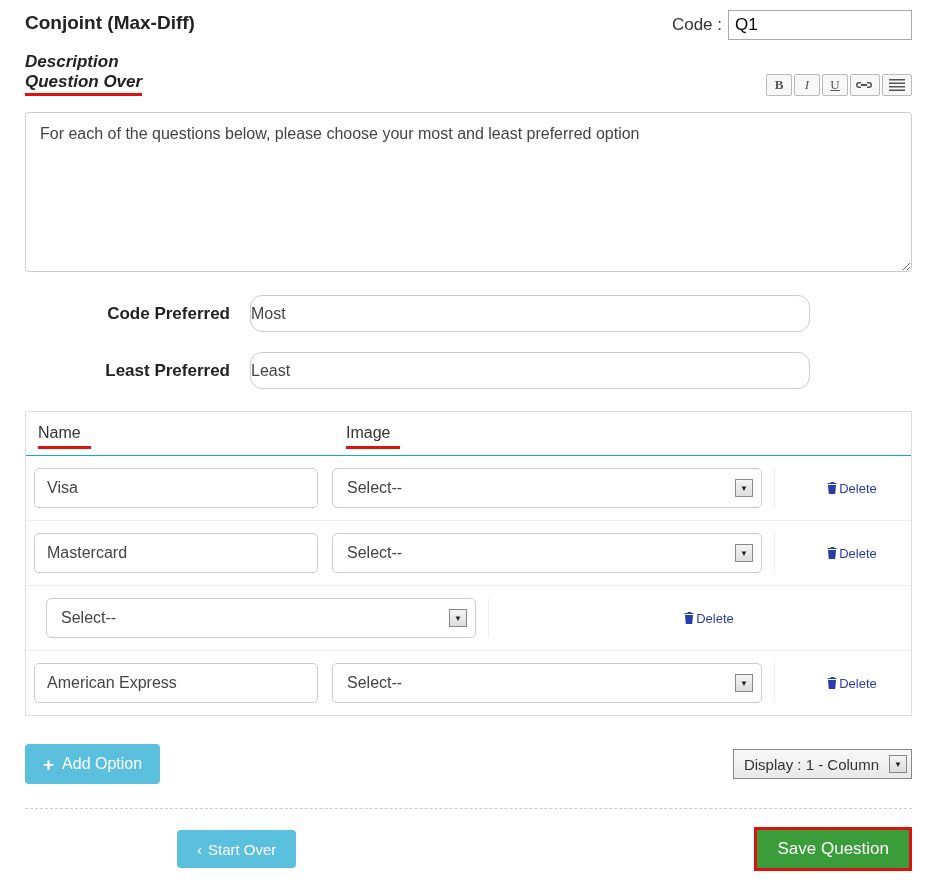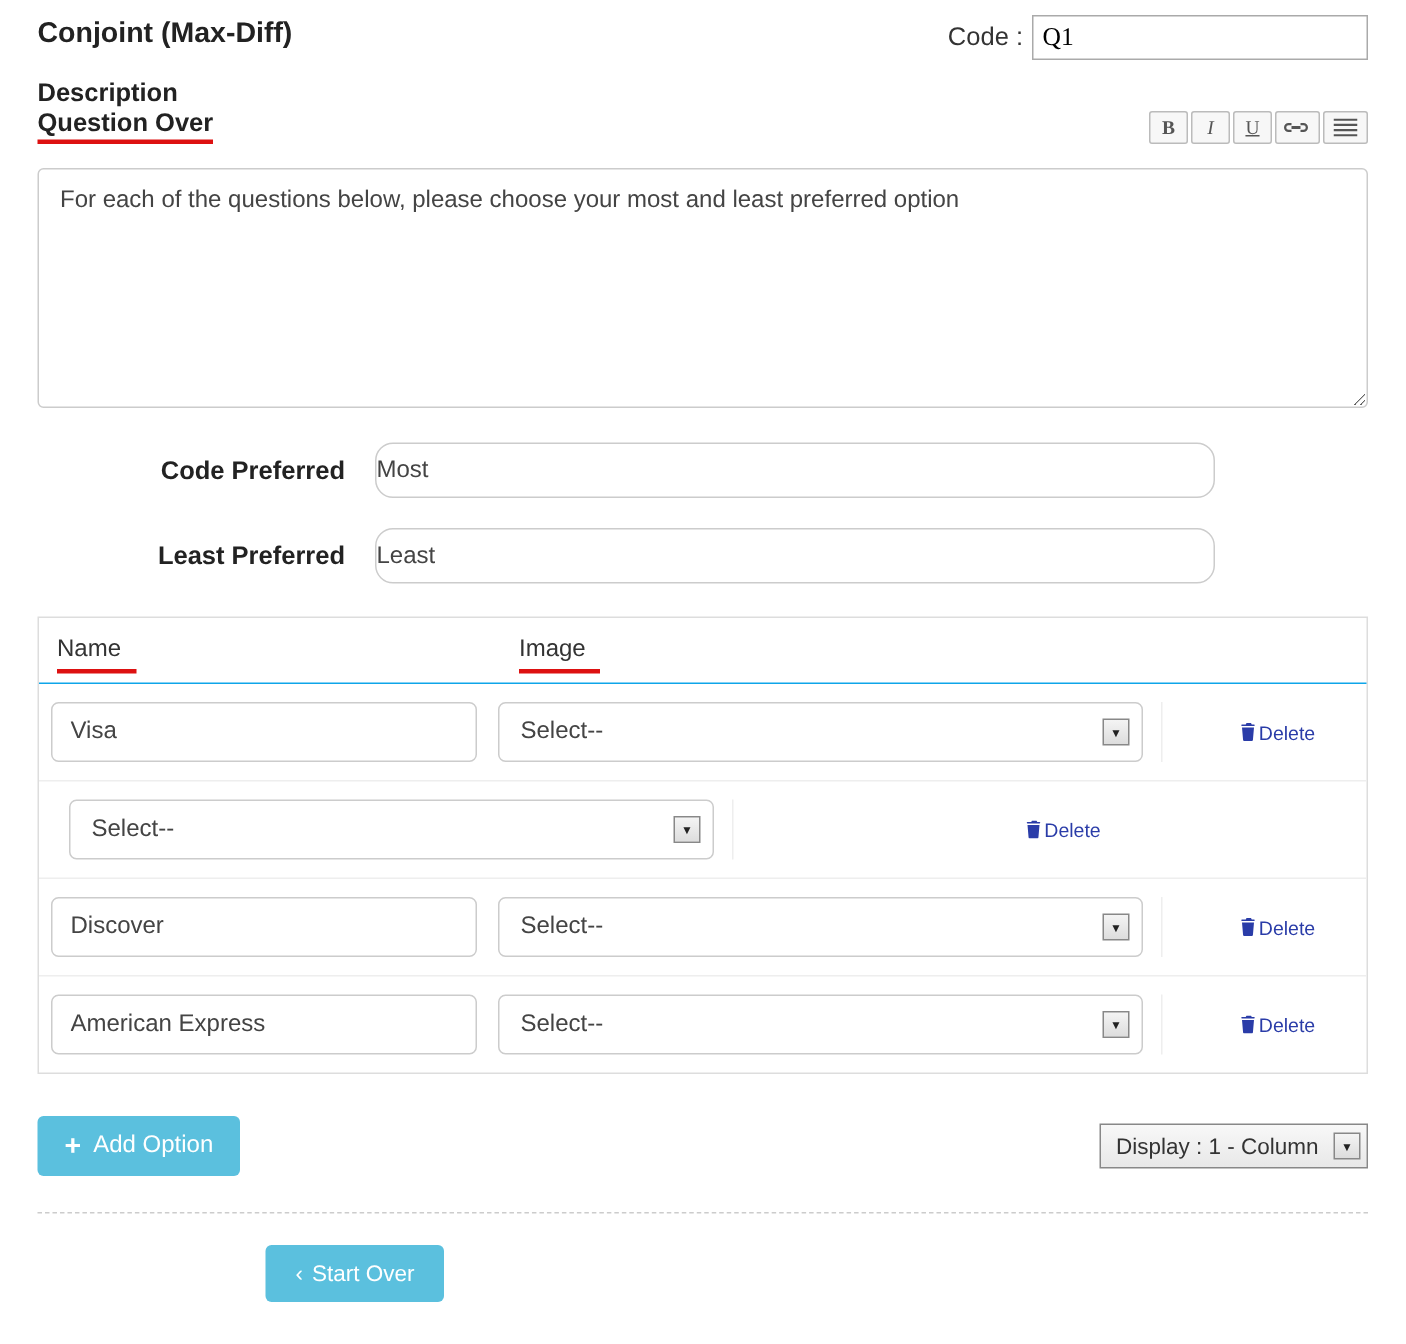--- a/index.html
+++ b/index.html
@@ -26,31 +26,32 @@
     .code-area {
       display: flex;
       align-items: center;
       gap: 6px;
     }
     .code-label {
       font-size: 17px;
       color: #333;
     }
     .code-input {
-      width: 224px;
+      width: 184px;
       height: 30px;
       border: 1px solid #aaa;
       font-size: 17px;
       padding: 2px 6px;
-      font-family: Liberation Serif, serif;
+      font-family: Liberation Sans, sans-serif;
     }
     .desc-heading {
       font-size: 17px;
       font-weight: bold;
       color: #222;
+      font-style: italic;
     }
     .qt-heading-row {
       display: flex;
       justify-content: space-between;
       align-items: flex-end;
       margin-bottom: 0;
     }
     .underline-red {
       display: inline-block;
       border-bottom: 3px solid #d11;
@@ -354,37 +355,37 @@
             <span class="trash-icon">
               <svg width="10" height="12" viewBox="0 0 10 12">
                 <path d="M1 3h8l-.7 8.2a.8.8 0 01-.8.8H2.5a.8.8 0 01-.8-.8L1 3zm2-3h4l.5 1H9a.5.5 0 010 1H1a.5.5 0 010-1h2.5L4 0z" fill="#2a3ca8"></path>
               </svg>
             </span>
             <span>Delete</span>
           </span>
         </div>
       </div>
       <div class="option-row">
+        <input class="name-input" type="text" value="Mastercard" style="">
         <div class="select-wrap">
           <span>Select--</span>
           <span class="select-arrow">▼</span>
         </div>
         <div class="delete-cell">
           <span class="delete-link">
             <span class="trash-icon">
               <svg width="10" height="12" viewBox="0 0 10 12">
                 <path d="M1 3h8l-.7 8.2a.8.8 0 01-.8.8H2.5a.8.8 0 01-.8-.8L1 3zm2-3h4l.5 1H9a.5.5 0 010 1H1a.5.5 0 010-1h2.5L4 0z" fill="#2a3ca8"></path>
               </svg>
             </span>
             <span>Delete</span>
           </span>
         </div>
       </div>
       <div class="option-row">
-        <input class="name-input" type="text" value="Discover" style="">
         <div class="select-wrap">
           <span>Select--</span>
           <span class="select-arrow">▼</span>
         </div>
         <div class="delete-cell">
           <span class="delete-link">
             <span class="trash-icon">
               <svg width="10" height="12" viewBox="0 0 10 12">
                 <path d="M1 3h8l-.7 8.2a.8.8 0 01-.8.8H2.5a.8.8 0 01-.8-.8L1 3zm2-3h4l.5 1H9a.5.5 0 010 1H1a.5.5 0 010-1h2.5L4 0z" fill="#2a3ca8"></path>
               </svg>
@@ -424,16 +425,17 @@
   </div>
 </div>
 
 <div class="dashed-divider"></div>
 
 <div class="footer-row">
   <button class="start-over-btn">
     <span>‹</span>
     <span>Start Over</span>
   </button>
+  <button class="save-btn">Save Question</button>
 </div>
 
 
 
 
 </body></html>

